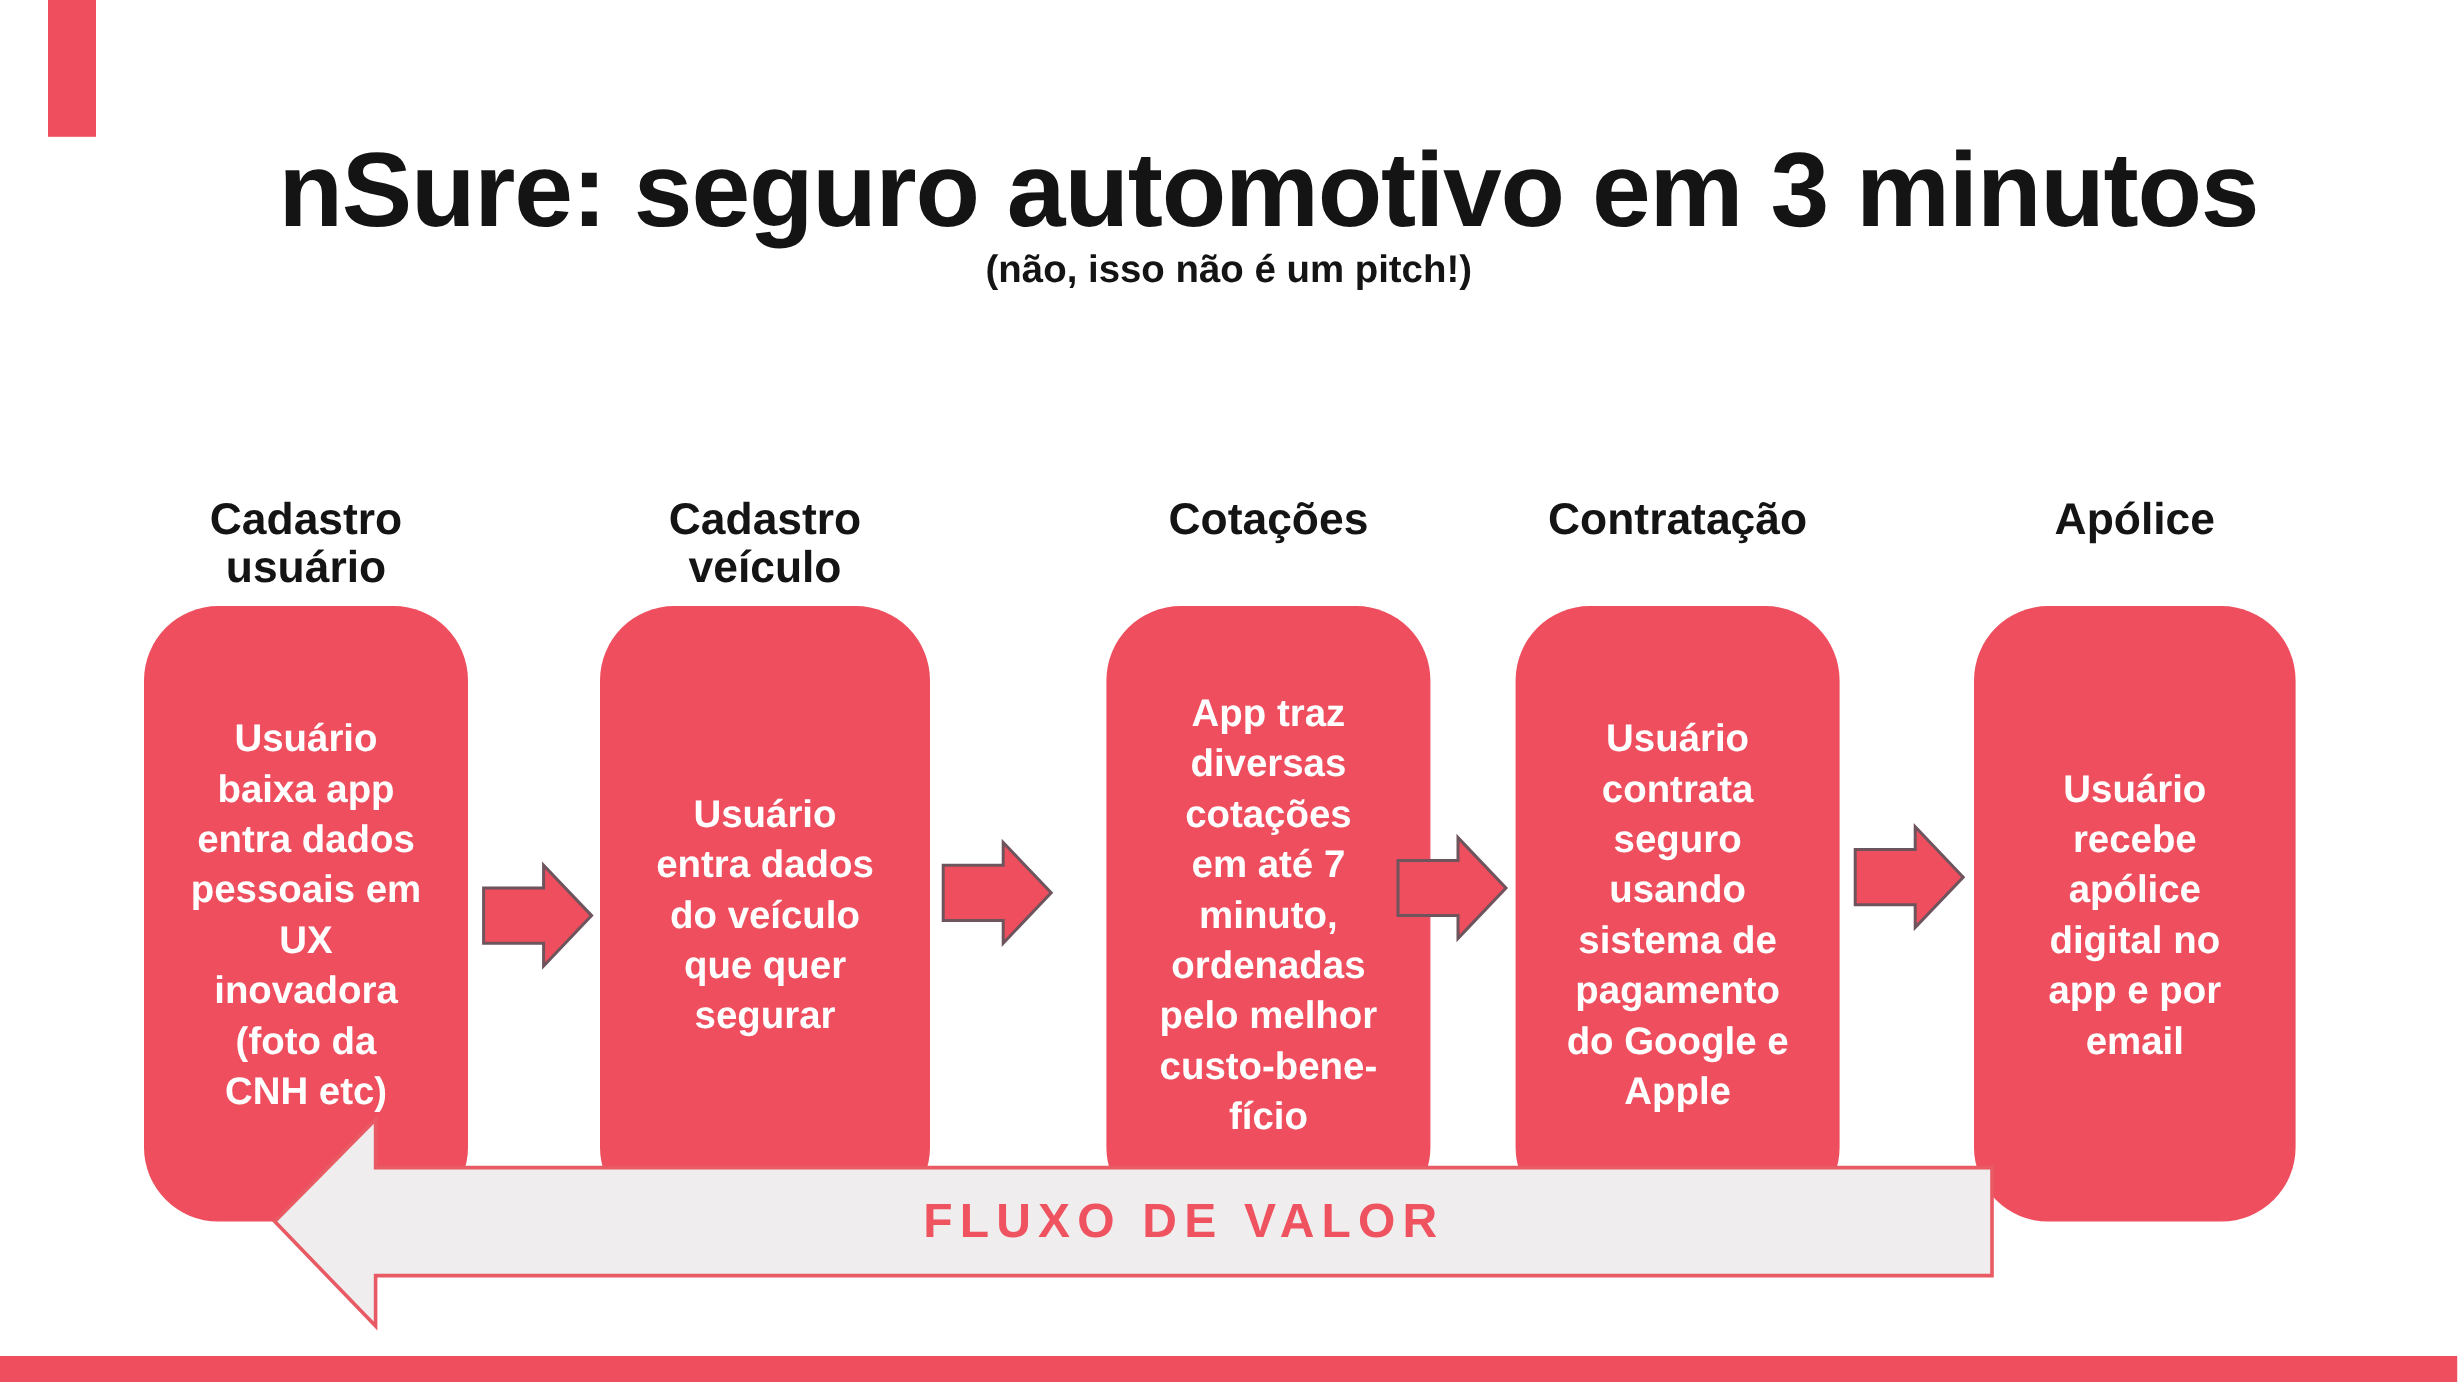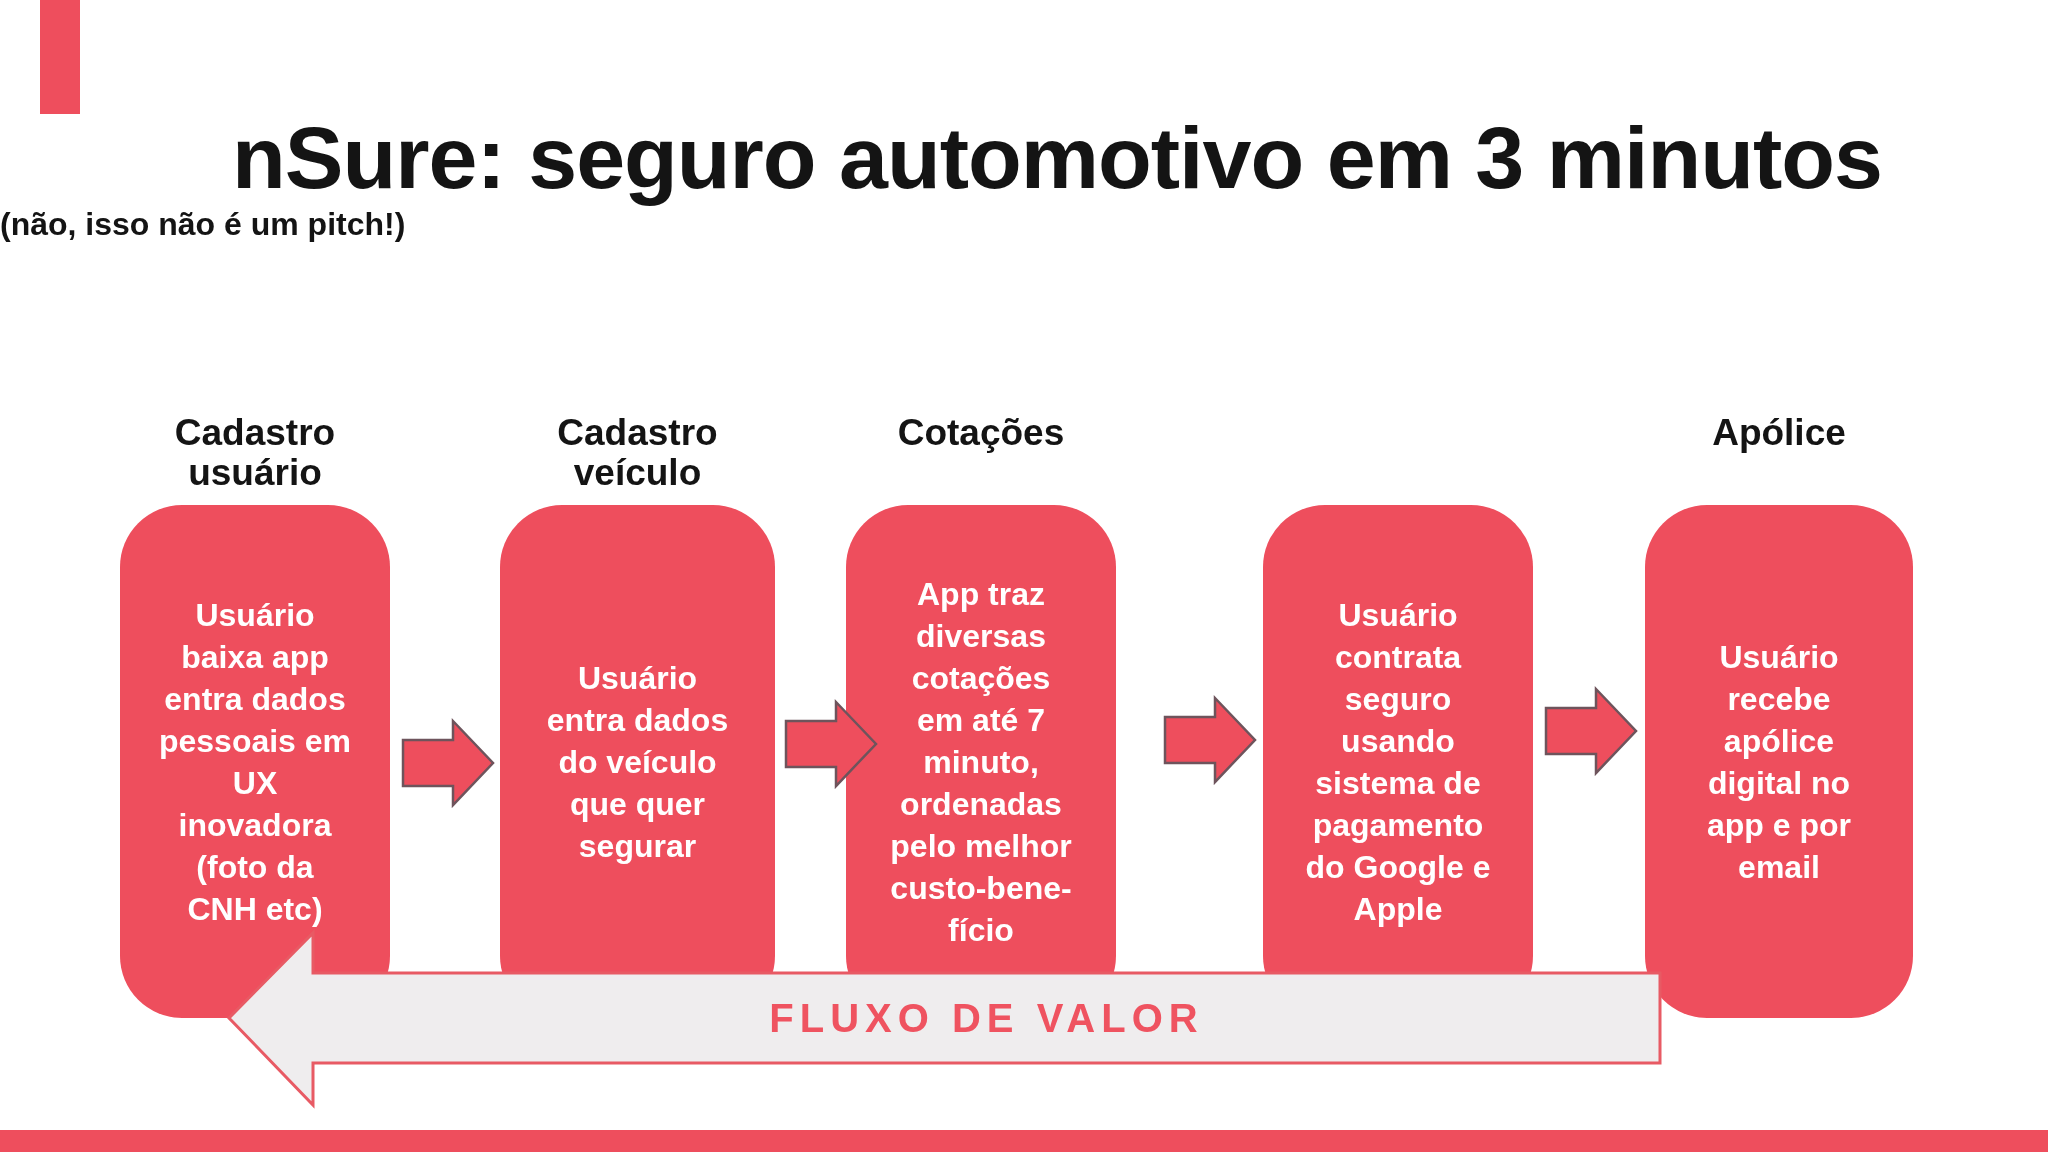--- a/index.html
+++ b/index.html
@@ -18,28 +18,28 @@
     position:absolute;left:0;top:112px;width:100%;
     text-align:center;
     font-size:88px;line-height:92px;font-weight:bold;
     letter-spacing:-1px;
     color:var(--heading-text);
     white-space:nowrap;
     margin-left:33px;
   }
   .subtitle{
     position:absolute;left:0;top:206px;width:100%;
-    text-align:left;
+    text-align:center;
     font-size:32px;line-height:36px;font-weight:bold;
     color:var(--heading-text);
   }
   .step{position:absolute;top:0;height:922px;}
   .c0{left:120px;width:270px;}
   .c1{left:500px;width:275px;}
-  .c2{left:846px;width:270px;text-decoration:underline;}
+  .c2{left:922px;width:270px;text-decoration:underline;}
   .c3{left:1263px;width:270px;}
   .c4{left:1645px;width:268px;text-decoration:underline;}
   .step-header{
     position:absolute;left:0;top:413px;width:100%;
     text-align:center;
     font-size:37px;line-height:40px;font-weight:bold;
     color:var(--heading-text);
     white-space:pre-line;
   }
   .step-box{
@@ -116,20 +116,21 @@
 cotações
 em até 7
 minuto,
 ordenadas
 pelo melhor
 custo-bene-
 fício</div>
         </div>
       </div>
       <div class="step c3">
+        <div class="step-header">Contratação</div>
         <div class="step-box">
           <div class="step-box-text">Usuário
 contrata
 seguro
 usando
 sistema de
 pagamento
 do Google e
 Apple</div>
         </div>

